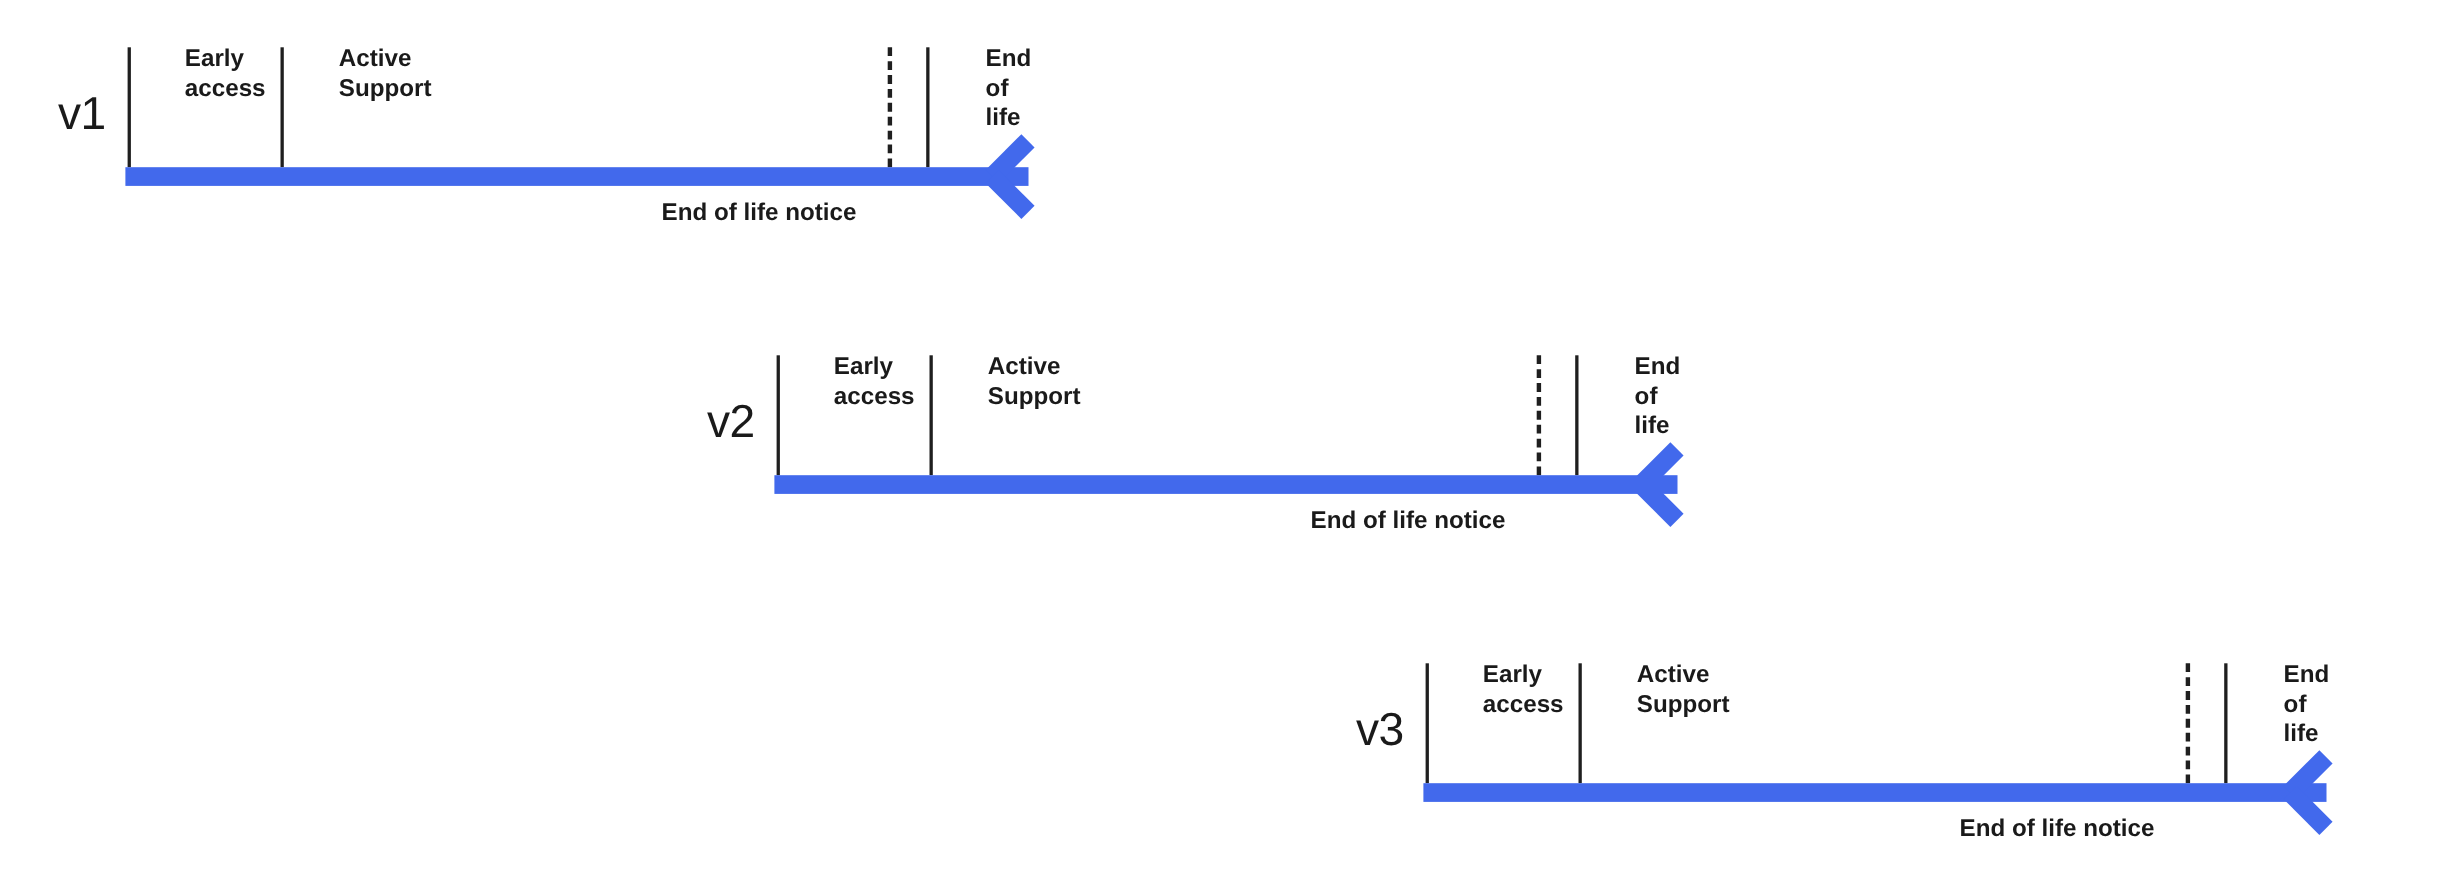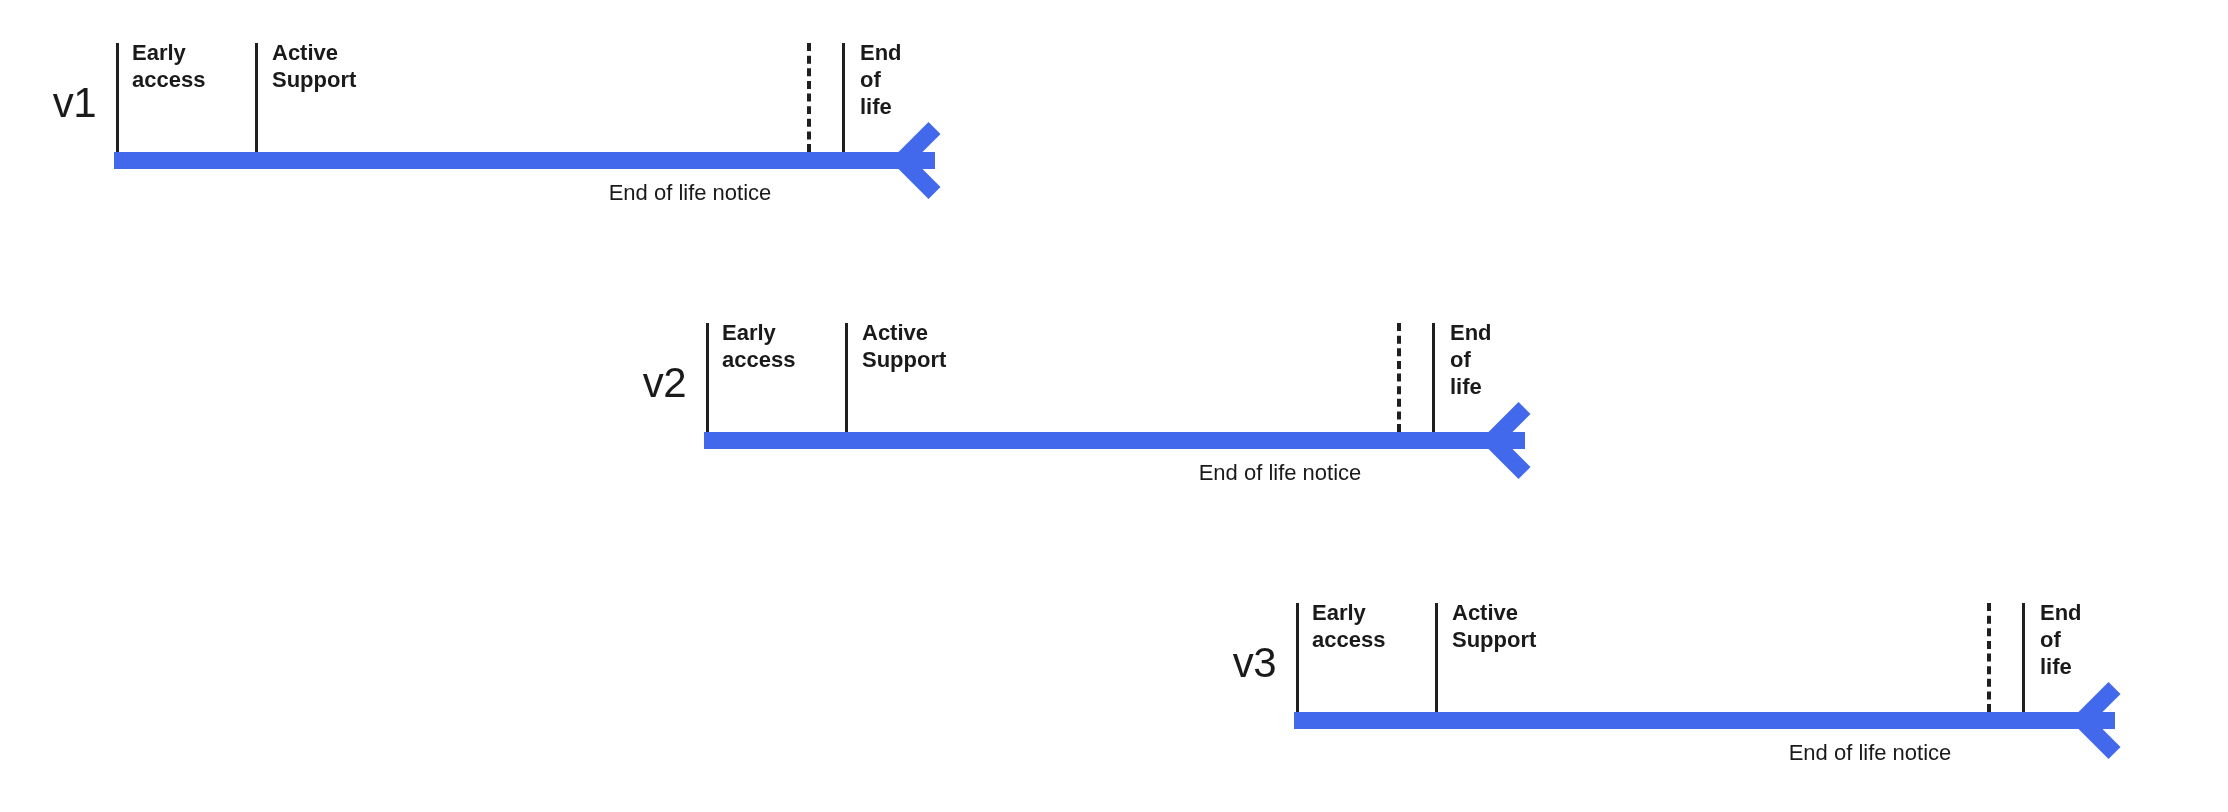--- a/index.html
+++ b/index.html
@@ -41,20 +41,21 @@
   }
 
   .phase-label {
     position:absolute;
     font-size:22px;
     font-weight:700;
     color:#1a1a1a;
     line-height:1.22;
     top:20px;
     white-space:pre-line;
+    margin-left:36px;
   }
 
   .bar {
     position:absolute;
     height:17px;
     background:#4269ec;
   }
 
   .arrow-head {
     position:absolute;
@@ -72,21 +73,21 @@
     transform:rotate(-45deg);
   }
   .arrow-head span.down {
     transform-origin:left center;
     transform:rotate(45deg);
   }
 
   .notice-label {
     position:absolute;
     font-size:22px;
-    font-weight:400;
+    font-weight:700;
     color:#1a1a1a;
     white-space:nowrap;
     transform:translateX(-50%);
   }
 </style>
 </head>
 <body>
 
 <div class="canvas">
 

